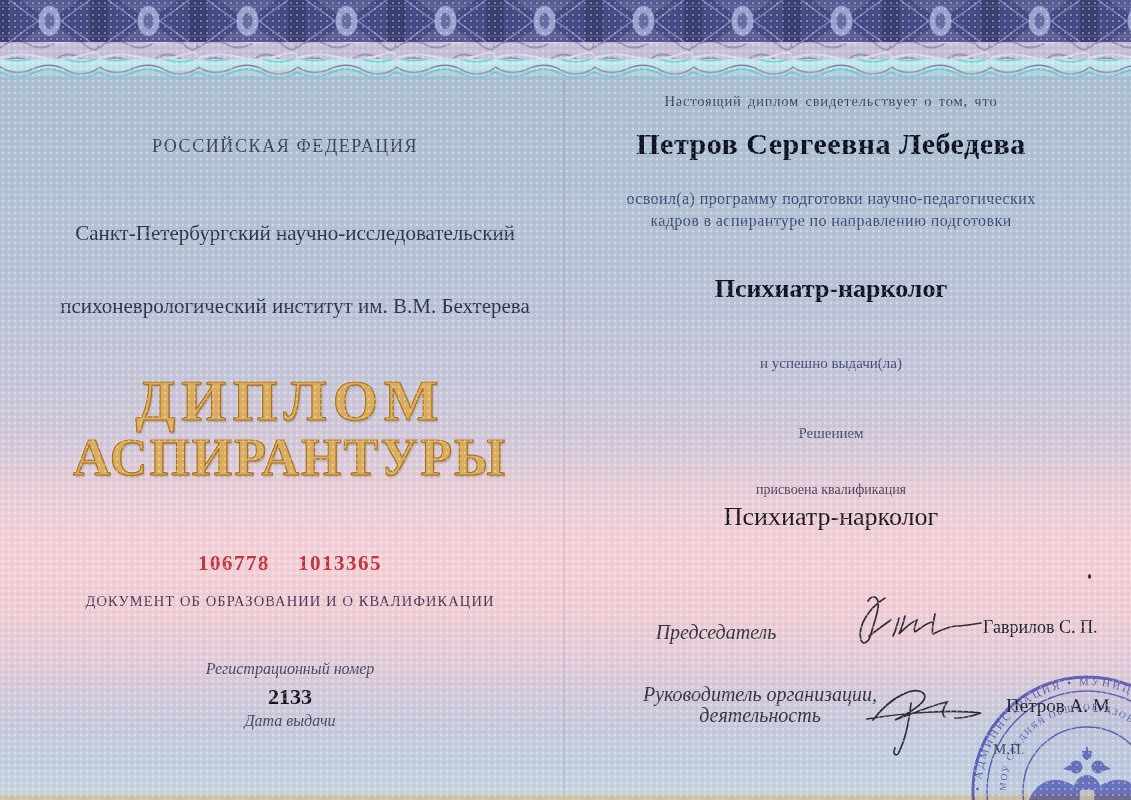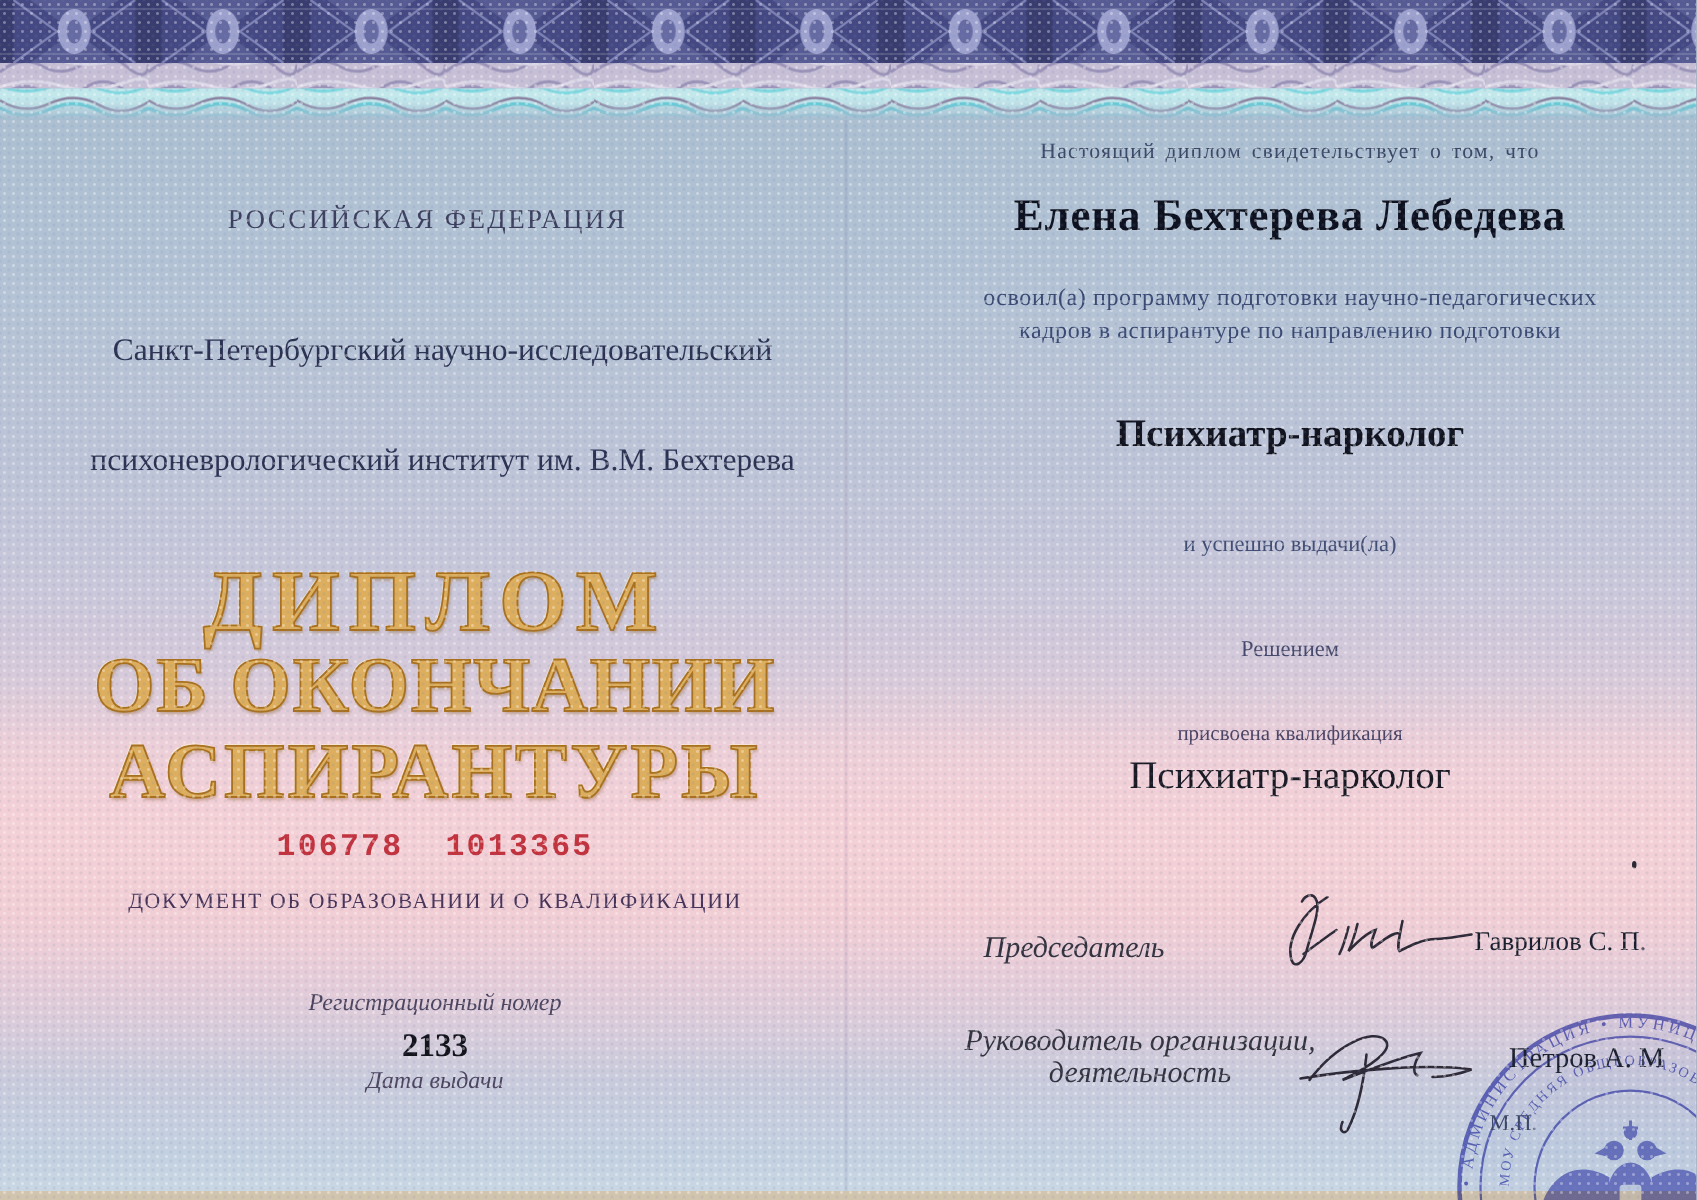--- a/index.html
+++ b/index.html
@@ -29,29 +29,29 @@
   
   .country{left:30px;top:136px;width:510px;font-size:18px;letter-spacing:1.6px;color:#3d3f5e;}
   .inst{left:10px;width:570px;font-size:21px;color:#2b3252;line-height:31px;}
   .title{left:10px;top:372px;width:560px;color:#dcae5e;font-weight:bold;
          -webkit-text-stroke:1.2px #a9711f;
          text-shadow:1px 2px 2px rgba(125,82,18,.35), -1px -1px 0 rgba(255,244,214,.55);}
   .title .t1{font-size:58px;letter-spacing:6px;line-height:57px;}
   .title .t2{font-size:52px;letter-spacing:1px;line-height:57px;}
   .title .t3{font-size:52px;letter-spacing:2px;line-height:57px;}
   .numbers{left:10px;top:551px;width:560px;color:#c2333e;font-weight:bold;font-size:21px;letter-spacing:1.5px;}
-  .numbers span{margin:0 14px;font-family:Liberation Mono, monospace;}
+  .numbers span{margin:0 14px;}
   .doc-caption{left:10px;top:593px;width:560px;font-size:14.5px;letter-spacing:1.1px;color:#46345a;}
   .reg-label,.date-label{left:10px;width:560px;font-style:italic;font-size:16px;color:#4c4560;}
   .reg-num,.date-val{left:10px;width:560px;font-weight:bold;color:#14141c;}
   .reg-num{top:684px;font-size:22px;}
   .date-val{top:741px;font-size:24px;}
 
   
-  .r{left:600px;width:520px;text-align:center;}
+  .r{left:571px;width:520px;text-align:center;}
   .intro{top:93px;font-size:14.5px;letter-spacing:.8px;word-spacing:2px;color:#3c4866;}
   .name{top:127px;font-size:30px;font-weight:bold;letter-spacing:.5px;color:#0e1220;}
   .prog{font-size:16px;color:#3b4a74;letter-spacing:.4px;}
   .spec{top:274px;font-size:26px;font-weight:bold;color:#121420;}
   .passed{top:355px;font-size:15px;color:#414e74;}
   .decision{top:425px;font-size:15px;color:#45496b;}
   .qual-cap{top:482px;font-size:14px;color:#4a4466;}
   .qual{top:502px;font-size:26px;color:#191a24;}
   .sign-label{font-style:italic;font-size:20px;color:#33333f;text-align:center;}
   .chair-label{left:616px;top:621px;width:200px;}
@@ -105,36 +105,35 @@
 
   <div class="fold"></div>
 
   <div class="abs c country">РОССИЙСКАЯ ФЕДЕРАЦИЯ</div>
 
   <div class="abs c inst" style="top:218px;">Санкт-Петербургский научно-исследовательский</div>
   <div class="abs c inst" style="top:249px;margin-top:42px;">психоневрологический институт им. В.М. Бехтерева</div>
 
   <div class="abs c title">
     <div class="t1">ДИПЛОМ</div>
-    <div class="t2">ОБ ОКОНЧАНИИ</div>
     <div class="t3">АСПИРАНТУРЫ</div>
   </div>
 
   <div class="abs c numbers">
     <span>106778</span><span>1013365</span>
   </div>
 
   <div class="abs c doc-caption">ДОКУМЕНТ ОБ ОБРАЗОВАНИИ И О КВАЛИФИКАЦИИ</div>
 
   <div class="abs c reg-label" style="top:660px;">Регистрационный номер</div>
   <div class="abs c reg-num">2133</div>
   <div class="abs c date-label" style="top:712px;">Дата выдачи</div>
 
   <div class="abs c r intro">Настоящий диплом свидетельствует о том, что</div>
-  <div class="abs c r name">Елена Бехтерева Лебедева</div>
+  <div class="abs c r name">Петров Сергеевна Лебедева</div>
   <div class="abs c r prog" style="top:190px;">освоил(а) программу подготовки научно-педагогических</div>
   <div class="abs c r prog" style="top:212px;">кадров в аспирантуре по направлению подготовки</div>
   <div class="abs c r spec">Психиатр-нарколог</div>
   <div class="abs c r passed">и успешно выдачи(ла)</div>
   <div class="abs c r decision">Решением</div>
   <div class="abs c r qual-cap">присвоена квалификация</div>
   <div class="abs c r qual">Психиатр-нарколог</div>
 
   <div class="abs sign-label chair-label">Председатель</div>
 

